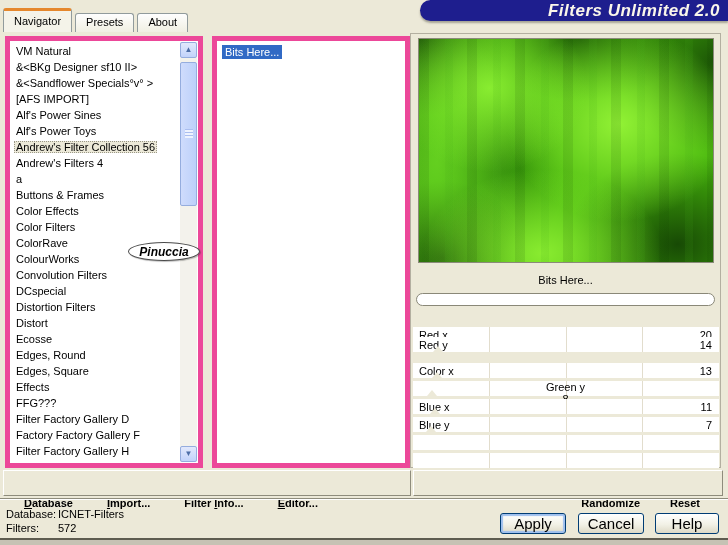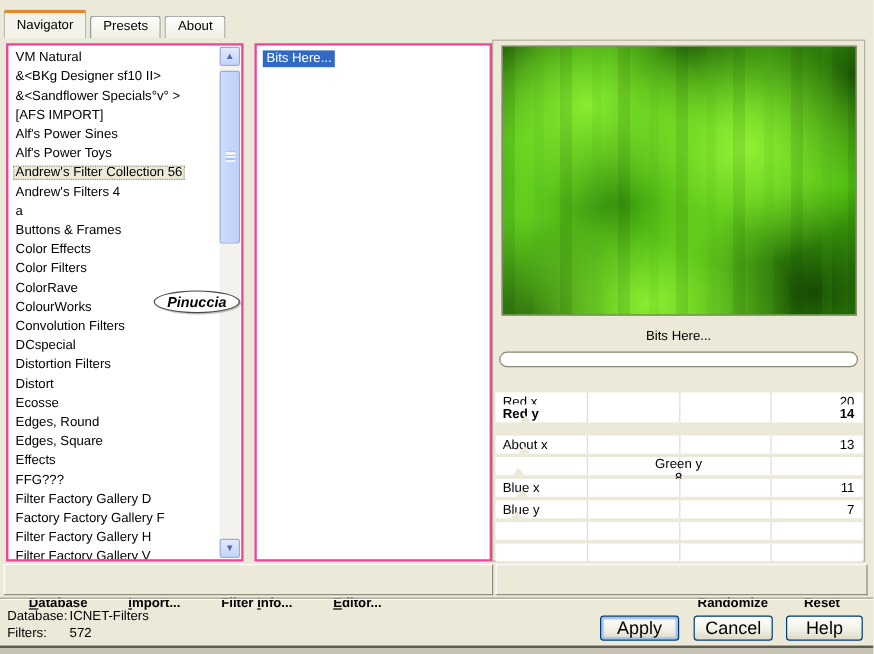--- a/index.html
+++ b/index.html
@@ -14,21 +14,21 @@
     display:flex; align-items:center; justify-content:flex-end; padding-right:8px; }
   .banner span { color:#faf6ea; font-style:italic; font-weight:bold; font-size:17px; letter-spacing:.5px; }
 
   
   .tabs { position:absolute; left:3px; top:8px; height:24px; display:flex; align-items:flex-end; gap:3px; }
   .tab { padding:2px 10px 3px 10px; background:linear-gradient(#fefefe,#f0efe2);
     border:1px solid #919b9c; border-bottom:none; border-radius:3px 3px 0 0; height:19px; cursor:default; }
   .tab.active { height:24px; padding-top:4px; background:#f4f3e9; border-top:3px solid #e5872c; font-size:11px; }
 
   
-  .listbox { position:absolute; top:36px; height:432px; background:#fff; border:2px solid #ec4899; overflow:hidden; }
+  .listbox { position:absolute; top:36px; height:432px; background:#fff; border:5px solid #ec4899; overflow:hidden; }
   .listbox.left { left:5px; width:198px; }
   .listbox.mid { left:212px; width:198px; }
   .list-items { position:absolute; left:0; top:2px; right:18px; }
   .nav-row { height:16px; line-height:16px; white-space:nowrap; padding-left:4px; }
   .nav-label { padding:0 2px; }
   .nav-label.selected { background:#ece9d8; outline:1px dotted #9a9888; outline-offset:-1px; }
   .mid-row { height:15px; line-height:15px; padding:2px 0 0 5px; }
   .mid-label.selected { background:#316ac5; color:#fff; padding:1px 3px; }
 
   
@@ -95,20 +95,23 @@
   .btn.cancel { left:578px; width:66px; }
   .btn.help { left:655px; width:64px; }
   .footer-strip { position:absolute; left:0; top:538px; width:728px; height:7px;
     border-top:2px solid #5e5c50; background:#c6c2b4; }
 </style>
 </head>
 <body>
 
 <div class="window">
 
+  <div class="banner">
+    <span>Filters Unlimited 2.0</span>
+  </div>
 
   <div class="tabs">
     <div class="tab active">Navigator</div>
     <div class="tab">Presets</div>
     <div class="tab">About</div>
   </div>
 
   <div class="listbox left">
     <div class="list-items">
         <div class="nav-row"><span class="nav-label">VM Natural</span></div>
@@ -163,27 +166,27 @@
   <div class="right-panel">
     <div class="preview"></div>
     <div class="caption">Bits Here...</div>
     <div class="progress"></div>
     <div>
         <div class="param-row" style="top: 293px;">
           <span>Red x</span>
           <span>20</span>
           <div class="param-marker" style="left: 26px;"></div>
         </div>
-        <div class="param-row" style="top: 303px; font-weight: bold;">
+        <div class="param-row" style="top: 303px;">
           <span>Red y</span>
           <span>14</span>
           <div class="param-marker" style="left: 20px;"></div>
         </div>
         <div class="param-row" style="top: 329px;">
-          <span>About x</span>
+          <span>Color x</span>
           <span>13</span>
           <div class="param-marker" style="left: 19px;"></div>
         </div>
         <div class="param-row" style="top: 347px; flex-direction: column;">
           <span>Green y</span>
           <span>8</span>
           <div class="param-marker" style="left: 14px;"></div>
         </div>
         <div class="param-row" style="top: 365px;">
           <span>Blue x</span>

